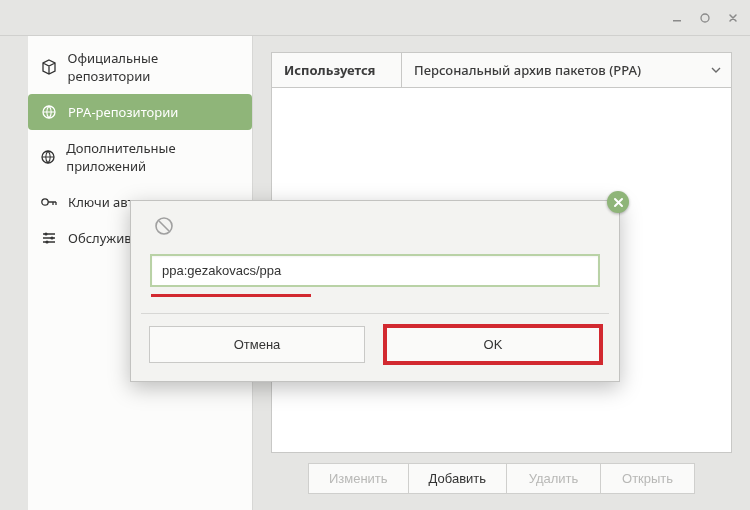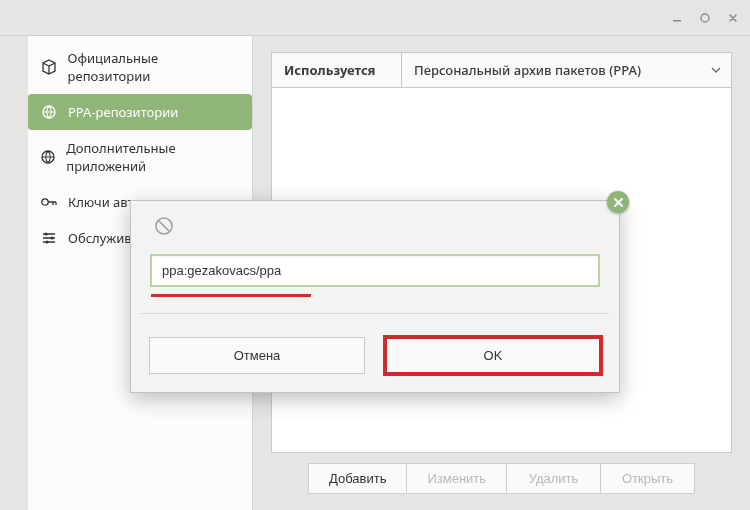--- a/index.html
+++ b/index.html
@@ -175,21 +175,20 @@
   }
   .dlg-btn {
     flex: 1;
     border: 1px solid #c9c9c7;
     background: #fafaf9;
     padding: 10px 0;
     font-size: 13px;
     color: #333;
     cursor: pointer;
     text-align: center;
-    margin-top: 11px;
   }
   .dlg-btn.ok-highlight {
     outline: 4px solid #d22930;
     outline-offset: -2px;
   }
 
   svg { display: block; }
 </style>
 </head>
 <body>
@@ -278,22 +277,22 @@
         <span>Персональный архив пакетов (PPA)</span>
         <span class="caret">
           <svg width="10" height="10" viewBox="0 0 10 10">
               <path d="M1 3 L5 7 L9 3" fill="none" stroke="#6a6a6a" stroke-width="1.4"></path>
             </svg>
         </span>
       </div>
     </div>
     <div class="listview"></div>
     <div class="bottom-buttons">
+      <button class="flat-btn disabled">Изменить</button>
       <button class="flat-btn primary">Добавить</button>
-      <button class="flat-btn disabled">Изменить</button>
       <button class="flat-btn disabled">Удалить</button>
       <button class="flat-btn disabled">Открыть</button>
     </div>
   </div>
 
 </div>
 
 <div class="dialog">
   <div class="dlg-close">
     <svg width="11" height="11" viewBox="0 0 11 11">

